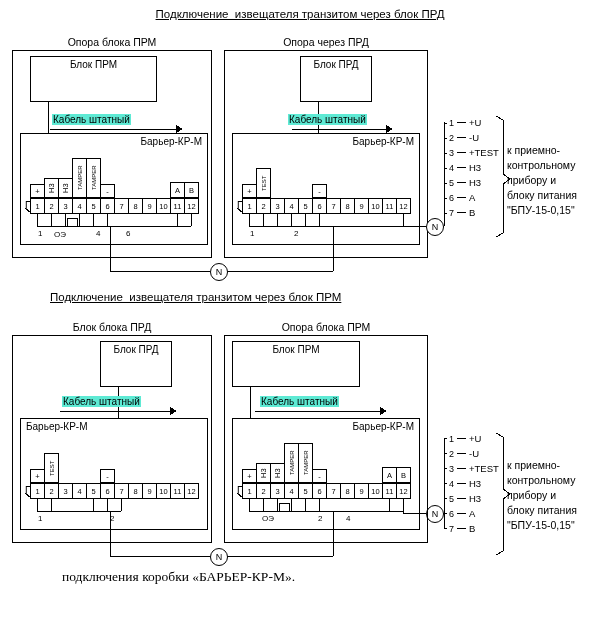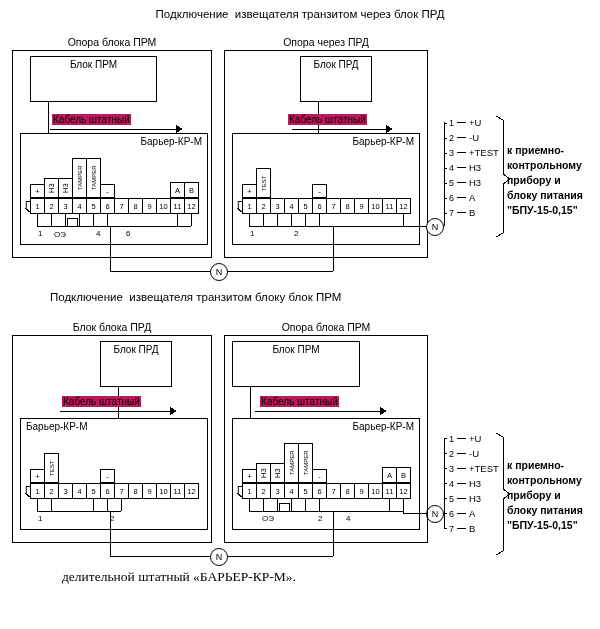--- a/index.html
+++ b/index.html
@@ -1,26 +1,26 @@
 <!DOCTYPE html>
 <html><head>
 <meta charset="utf-8">
 <style>
   html,body{margin:0;padding:0;background:#fff;}
   .stage{position:relative;width:600px;height:629px;background:#fff;overflow:hidden;
          font-family:"Liberation Sans",sans-serif;color:#000;}
   .wires{position:absolute;left:0;top:0;}
-  .title{position:absolute;font-size:11.5px;white-space:pre;}
+  .title{position:absolute;font-size:11.5px;white-space:pre;text-decoration:underline;}
   .t1{left:0;top:8px;width:600px;text-align:center;}
   .t2{left:50px;top:291px;}
   .support{position:absolute;font-size:10.5px;text-align:center;}
   .pbox{position:absolute;border:1px solid #000;box-sizing:border-box;}
   .bbox{position:absolute;border:1px solid #000;box-sizing:border-box;background:#fff;
         font-size:10px;text-align:center;padding-top:2px;}
-  .cable{position:absolute;font-size:10px;background:#be185d;padding:0 1px;}
+  .cable{position:absolute;font-size:10px;background:#5eead4;padding:0 1px;}
   .barrier{position:absolute;border:1px solid #000;box-sizing:border-box;}
   .blabel{position:absolute;font-size:10px;}
   .br{text-align:right;}
   .cells{position:absolute;display:flex;}
   .cell{width:15px;height:16px;border:1px solid #000;box-sizing:border-box;margin-left:-1px;
         background:#fff;display:flex;align-items:center;justify-content:center;font-size:7.5px;}
   .cell:first-child{margin-left:0;}
   .tlab{position:absolute;width:15px;border:1px solid #000;box-sizing:border-box;background:#fff;
         display:flex;align-items:center;justify-content:center;font-size:7.5px;}
   .vert{writing-mode:vertical-rl;transform:rotate(180deg);}
@@ -28,21 +28,21 @@
   .p1{position:absolute;font-size:10px;padding-left:12px;}
   .wnum{position:absolute;font-size:8px;}
   .oe{position:absolute;font-size:8px;}
   .ncirc{position:absolute;width:16px;height:16px;border:1px solid #000;border-radius:50%;
          background:#fff;display:flex;align-items:center;justify-content:center;font-size:9px;}
   .outrows{position:absolute;}
   .orow{display:flex;align-items:center;height:15px;}
   .onum{width:9px;font-size:9px;text-align:center;}
   .oline{width:9px;border-top:1px solid #000;margin:0 1px;}
   .olab{font-size:9.5px;margin-left:2px;white-space:nowrap;}
-  .dest{position:absolute;font-size:10.5px;line-height:15px;font-weight:bold;}
+  .dest{position:absolute;font-size:10.5px;line-height:15px;}
   .caption{position:absolute;left:62px;top:566px;font-family:"Liberation Serif",serif;
            font-size:13.5px;line-height:21px;}
 </style>
 </head>
 <body>
 
 <div class="stage">
 
   <svg class="wires" width="600" height="629" viewBox="0 0 600 629" shape-rendering="crispEdges">
     <g stroke="#000" stroke-width="1" fill="none">
@@ -75,21 +75,21 @@
       <path d="M170 407 L177 411 L170 415 Z"></path>
       <path d="M380 407 L387 411 L380 415 Z"></path>
     </g>
     <g fill="#fff" stroke="#000" stroke-width="1">
       <rect x="67" y="218" width="10" height="8"></rect>
       <rect x="279" y="503" width="10" height="8"></rect>
     </g>
   </svg>
 
   <div class="title t1">Подключение  извещателя транзитом через блок ПРД</div>
-  <div class="title t2">Подключение  извещателя транзитом блоку блок ПРМ</div>
+  <div class="title t2">Подключение  извещателя транзитом через блок ПРМ</div>
 
   <div class="support" style="left:12px;top:36px;width:200px">Опора блока ПРМ</div>
   <div class="pbox" style="left:12px;top:50px;width:200px;height:208px"></div>
   <div class="bbox" style="left:30px;top:56px;width:127px;height:46px">Блок ПРМ</div>
   <div class="cable" style="left:52px;top:114px">Кабель штатный</div>
   <div class="barrier" style="left:20px;top:133px;width:188px;height:112px"></div>
   <div class="blabel br" style="left:88px;top:136px;width:114px">Барьер-КР-М</div>
   <div class="tlab" style="left:30px;top:184px;height:14px">+</div>
   <div class="tlab vert" style="left:44px;top:178px;height:20px">Н3</div>
   <div class="tlab vert" style="left:58px;top:178px;height:20px">Н3</div>
@@ -302,16 +302,16 @@
   </div>
   <div class="dest" style="left:507px;top:458px">
     <div>к приемно-</div>
       <div>контрольному</div>
       <div>прибору и</div>
       <div>блоку питания</div>
       <div>"БПУ-15-0,15"</div>
   </div>
 
   <div class="caption">
-    <div>делительной штатный «БАРЬЕР-КР-М».</div>
+    <div>подключения коробки «БАРЬЕР-КР-М».</div>
   </div>
 
 </div>
 
 </body></html>

